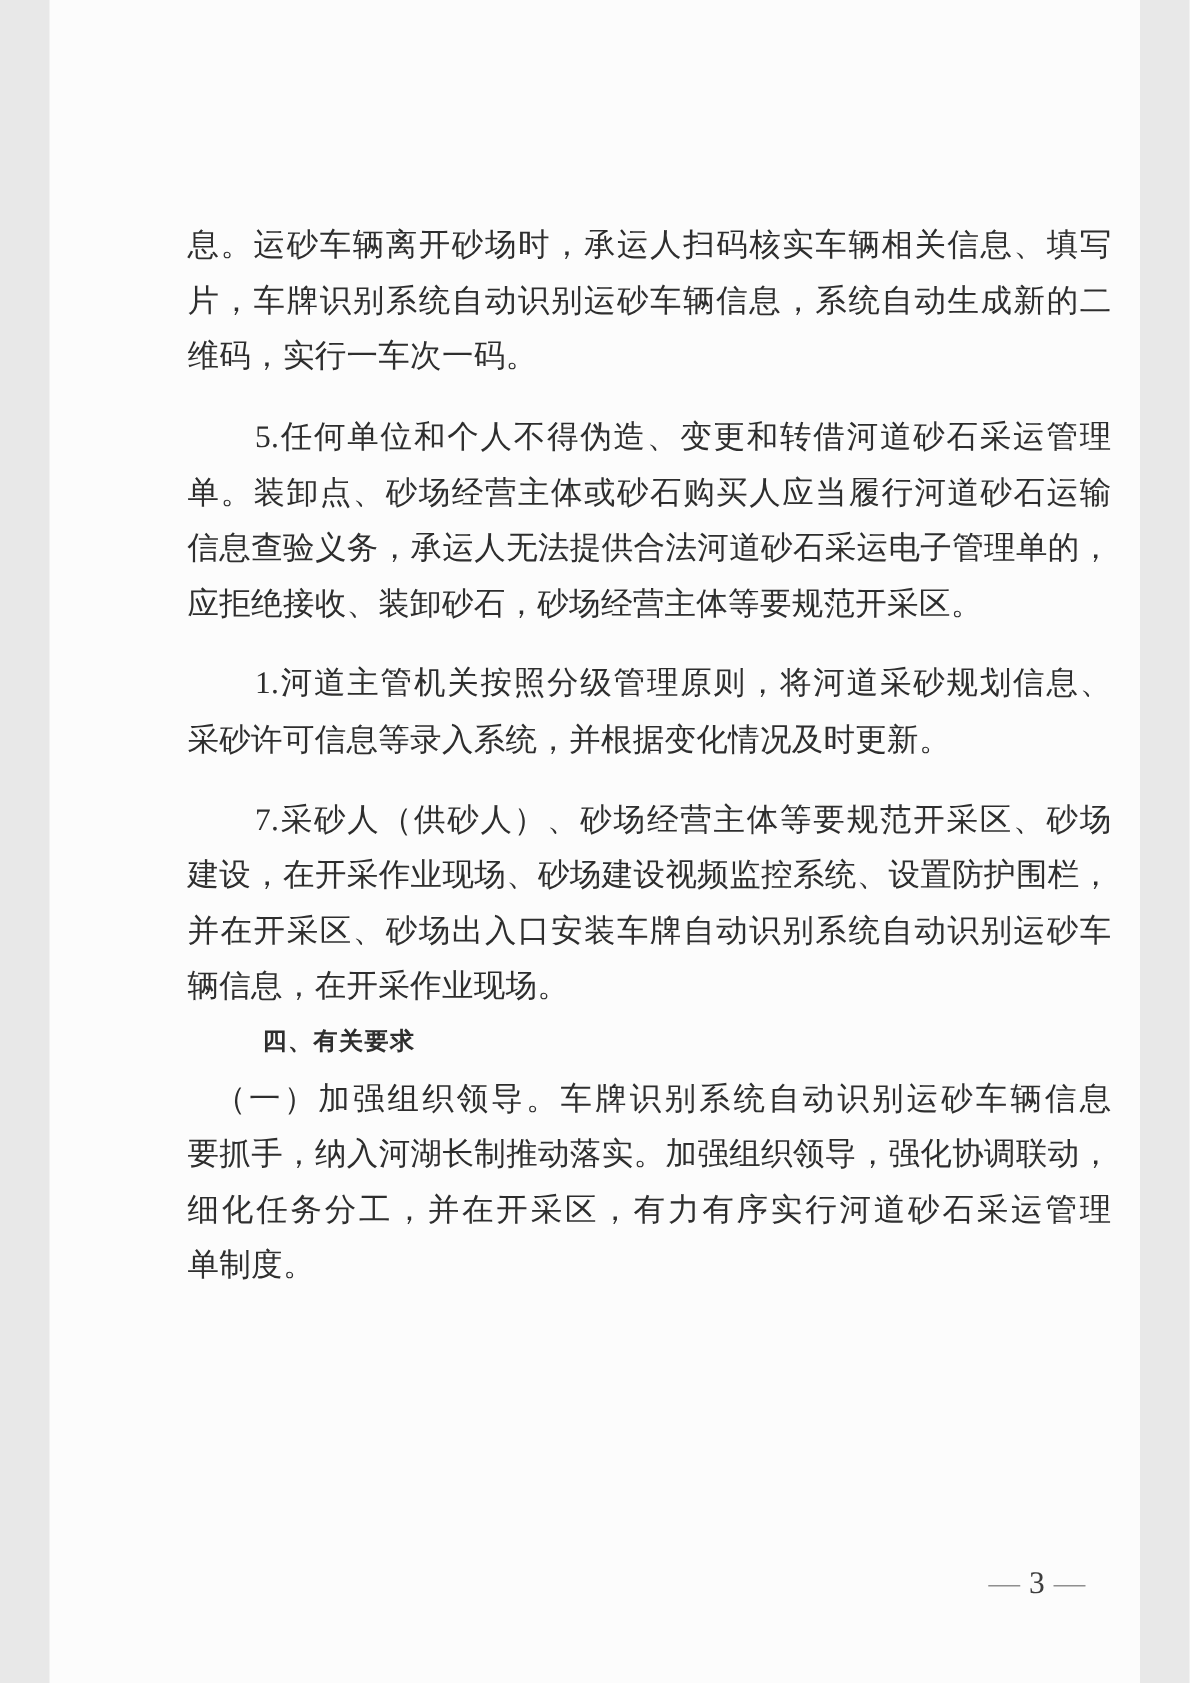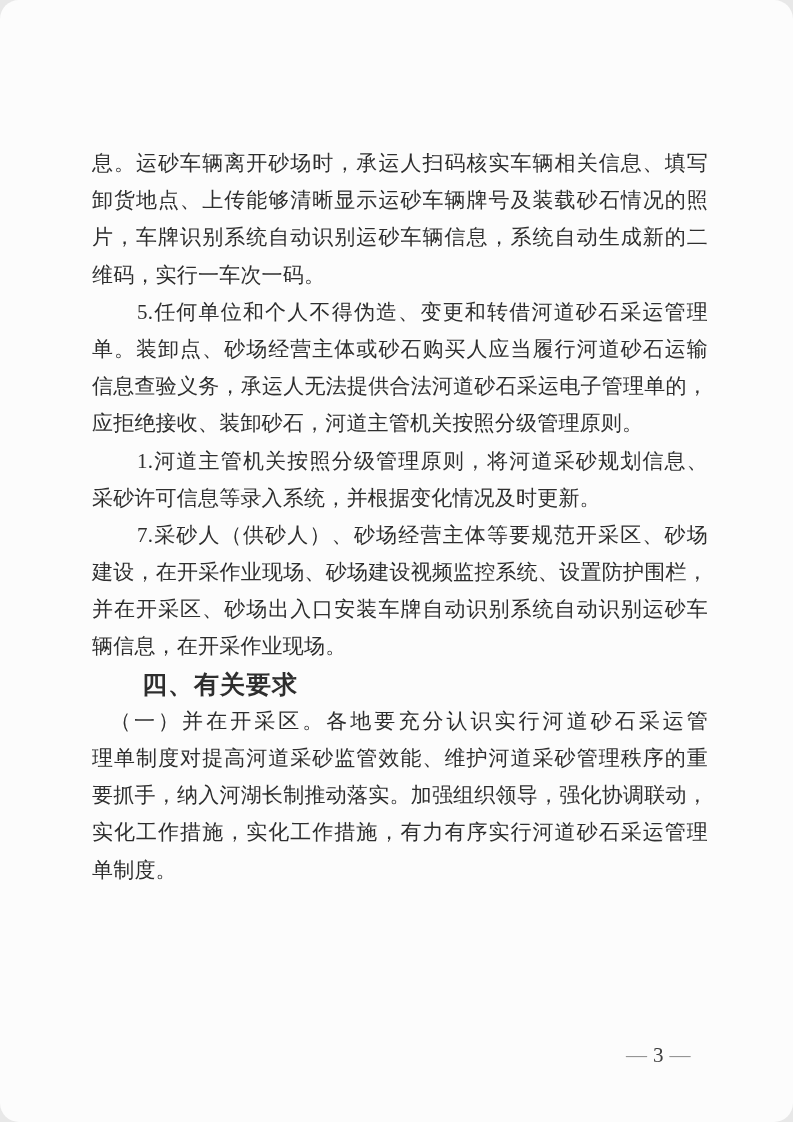--- a/index.html
+++ b/index.html
@@ -8,27 +8,26 @@
     --dash:#8f8f8f;
     --page-num:#3d3d3d;
   }
   html,body{margin:0;padding:0;}
   body{
     background:#e8e8e8;
     font-family:"Liberation Serif","DejaVu Serif",serif;
   }
   .page{
     position:relative;
-    width:793px;
+    width:727px;
     height:1122px;
     margin:0 auto;
     background:var(--paper);
     overflow:hidden;
     color:var(--ink);
-    border-radius:19px;
   }
   .text-block{
     position:absolute;
     left:92px;
     top:145px;
     width:616px;
   }
   .line{
     height:37.2px;
     line-height:37.2px;
@@ -37,26 +36,26 @@
     text-align:justify;
     text-align-last:left;
     -moz-text-align-last:left;
     text-justify:inter-character;
     letter-spacing:0.2px;
   }
   .line.fill{
     text-align-last:justify;
     -moz-text-align-last:justify;
   }
-  .line.ind-num{ padding-left:45px; }
+  .line.ind-num{ padding-left:45px;margin-top:16px; }
   .line.ind-paren{ padding-left:18px; }
   .line.heading{
     font-family:"Liberation Sans","DejaVu Sans",sans-serif;
     font-weight:700;
-    font-size:25px;
+    font-size:16px;
     padding-left:50px;
     letter-spacing:1px;
   }
   .footer{
     position:absolute;
     left:620px;
     top:1040px;
     font-size:21px;
     line-height:30px;
     white-space:nowrap;
@@ -68,36 +67,34 @@
   .footer .num{
     color:var(--page-num);
   }
 </style>
 </head>
 <body>
 
 <div class="page">
   <div class="text-block">
       <div class="line fill">息。运砂车辆离开砂场时，承运人扫码核实车辆相关信息、填写</div>
-      <div class="line fill">卸货地点、上传能够清晰显示运砂车辆牌号及装载砂石情况的照</div>
       <div class="line fill">片，车牌识别系统自动识别运砂车辆信息，系统自动生成新的二</div>
       <div class="line">维码，实行一车次一码。</div>
       <div class="line fill ind-num">5.任何单位和个人不得伪造、变更和转借河道砂石采运管理</div>
       <div class="line fill">单。装卸点、砂场经营主体或砂石购买人应当履行河道砂石运输</div>
       <div class="line fill">信息查验义务，承运人无法提供合法河道砂石采运电子管理单的，</div>
-      <div class="line">应拒绝接收、装卸砂石，河道主管机关按照分级管理原则。</div>
+      <div class="line">应拒绝接收、装卸砂石，砂场经营主体等要规范开采区。</div>
       <div class="line fill ind-num">1.河道主管机关按照分级管理原则，将河道采砂规划信息、</div>
       <div class="line">采砂许可信息等录入系统，并根据变化情况及时更新。</div>
       <div class="line fill ind-num">7.采砂人（供砂人）、砂场经营主体等要规范开采区、砂场</div>
       <div class="line fill">建设，在开采作业现场、砂场建设视频监控系统、设置防护围栏，</div>
       <div class="line fill">并在开采区、砂场出入口安装车牌自动识别系统自动识别运砂车</div>
       <div class="line">辆信息，在开采作业现场。</div>
       <div class="line heading">四、有关要求</div>
-      <div class="line fill ind-paren">（一）并在开采区。各地要充分认识实行河道砂石采运管</div>
-      <div class="line fill">理单制度对提高河道采砂监管效能、维护河道采砂管理秩序的重</div>
+      <div class="line fill ind-paren">（一）加强组织领导。车牌识别系统自动识别运砂车辆信息</div>
       <div class="line fill">要抓手，纳入河湖长制推动落实。加强组织领导，强化协调联动，</div>
-      <div class="line fill">实化工作措施，实化工作措施，有力有序实行河道砂石采运管理</div>
+      <div class="line fill">细化任务分工，并在开采区，有力有序实行河道砂石采运管理</div>
       <div class="line">单制度。</div>
     </div>
   <div class="footer">
     <span class="dash">—</span><span class="num">3</span><span class="dash">—</span>
   </div>
 </div>
 
 </body></html>

